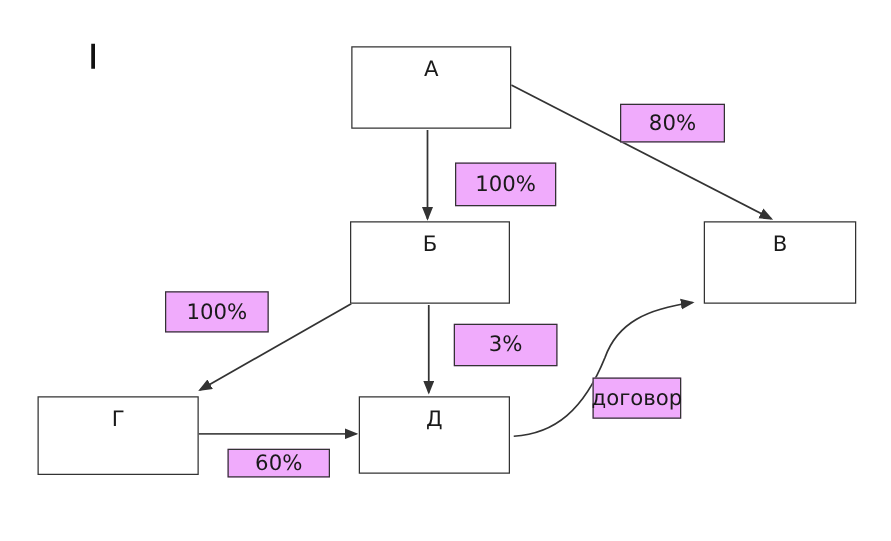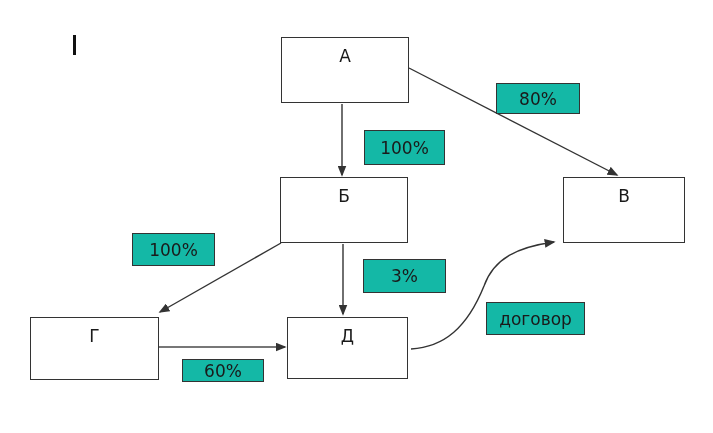--- a/index.html
+++ b/index.html
@@ -39,39 +39,39 @@
     justify-content: center;
     align-items: flex-start;
     padding-top: 8px;
     box-sizing: border-box;
     font-size: 17px;
     color: #1a1a1a;
   }
   .edge-label {
     position: absolute;
     border: 1px solid #333333;
-    background: #14b8a6;
+    background: #f0abfc;
     display: flex;
     justify-content: center;
     align-items: center;
     box-sizing: border-box;
     font-size: 17px;
     color: #1a1a1a;
   }
   #node-a { left: 281px; top: 37px;  width: 128px; height: 66px; }
   #node-b { left: 280px; top: 177px; width: 128px; height: 66px; }
   #node-v { left: 563px; top: 177px; width: 122px; height: 66px; }
   #node-g { left: 30px;  top: 317px; width: 129px; height: 63px; }
   #node-d { left: 287px; top: 317px; width: 121px; height: 62px; }
   #lbl-80       { left: 496px; top: 83px;  width: 84px; height: 31px; }
   #lbl-100-a-b  { left: 364px; top: 130px; width: 81px; height: 35px; }
   #lbl-100-b-g  { left: 132px; top: 233px; width: 83px; height: 33px; }
   #lbl-3        { left: 363px; top: 259px; width: 83px; height: 34px; }
   #lbl-60       { left: 182px; top: 359px; width: 82px; height: 23px; }
-  #lbl-contract { left: 486px; top: 302px; width: 99px; height: 33px; }
+  #lbl-contract { left: 474px; top: 302px; width: 71px; height: 33px; }
 </style>
 </head>
 <body>
 
 <div class="stage">
 
   <div class="cursor-bar"></div>
 
   <svg class="connectors" viewBox="0 0 713 433" xmlns="http://www.w3.org/2000/svg">
     <defs>

